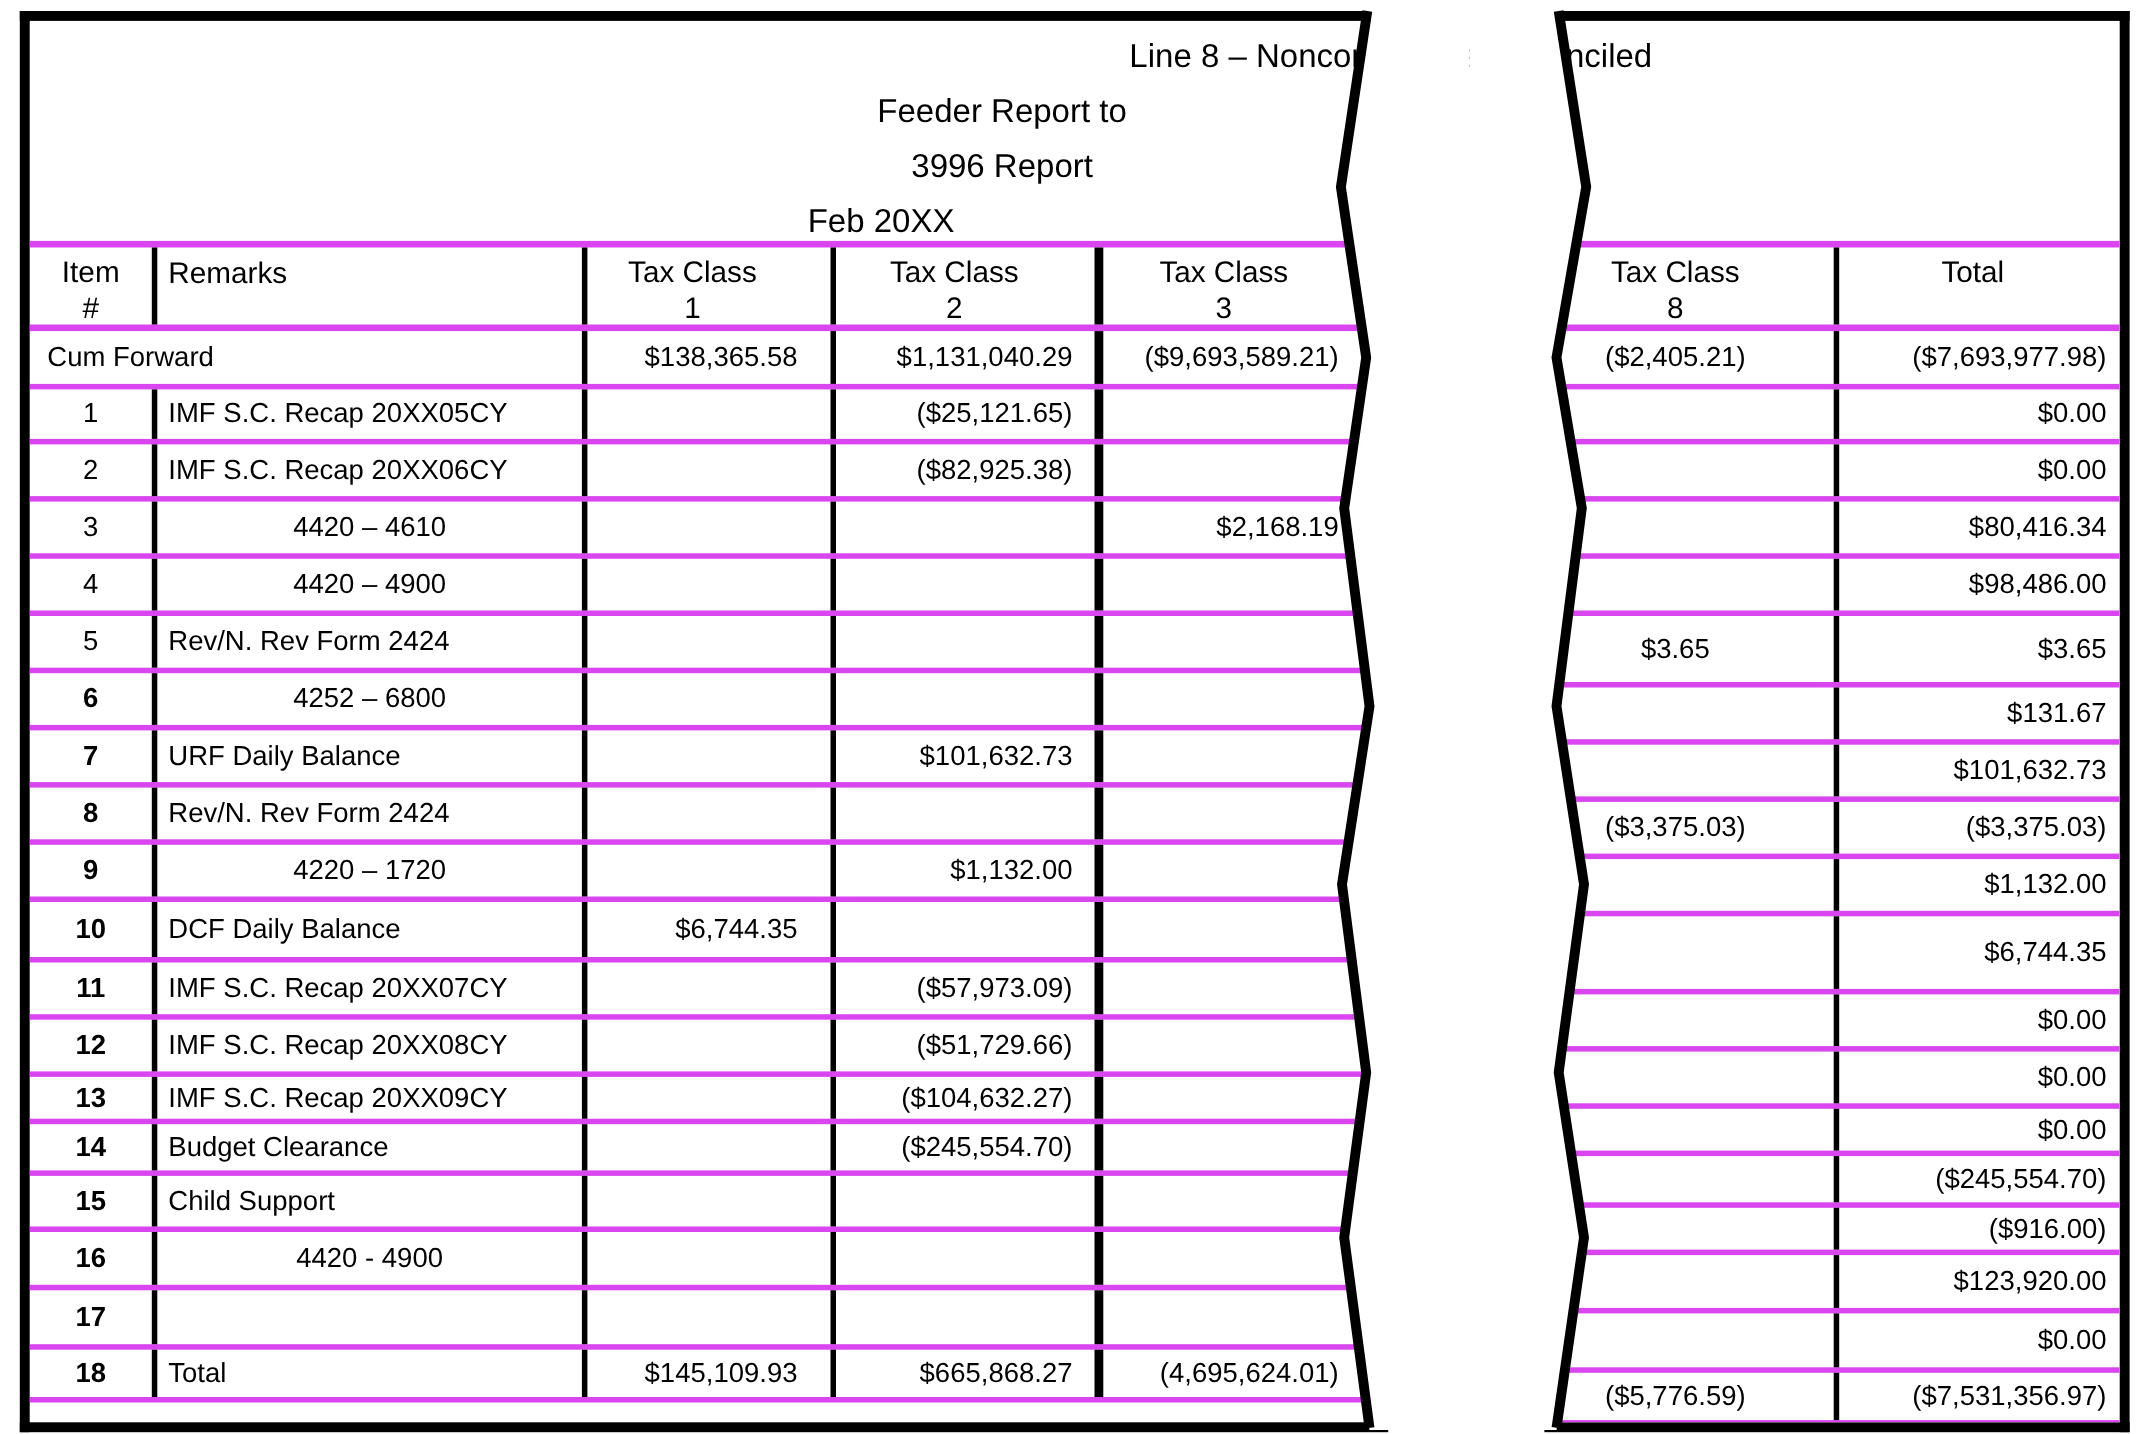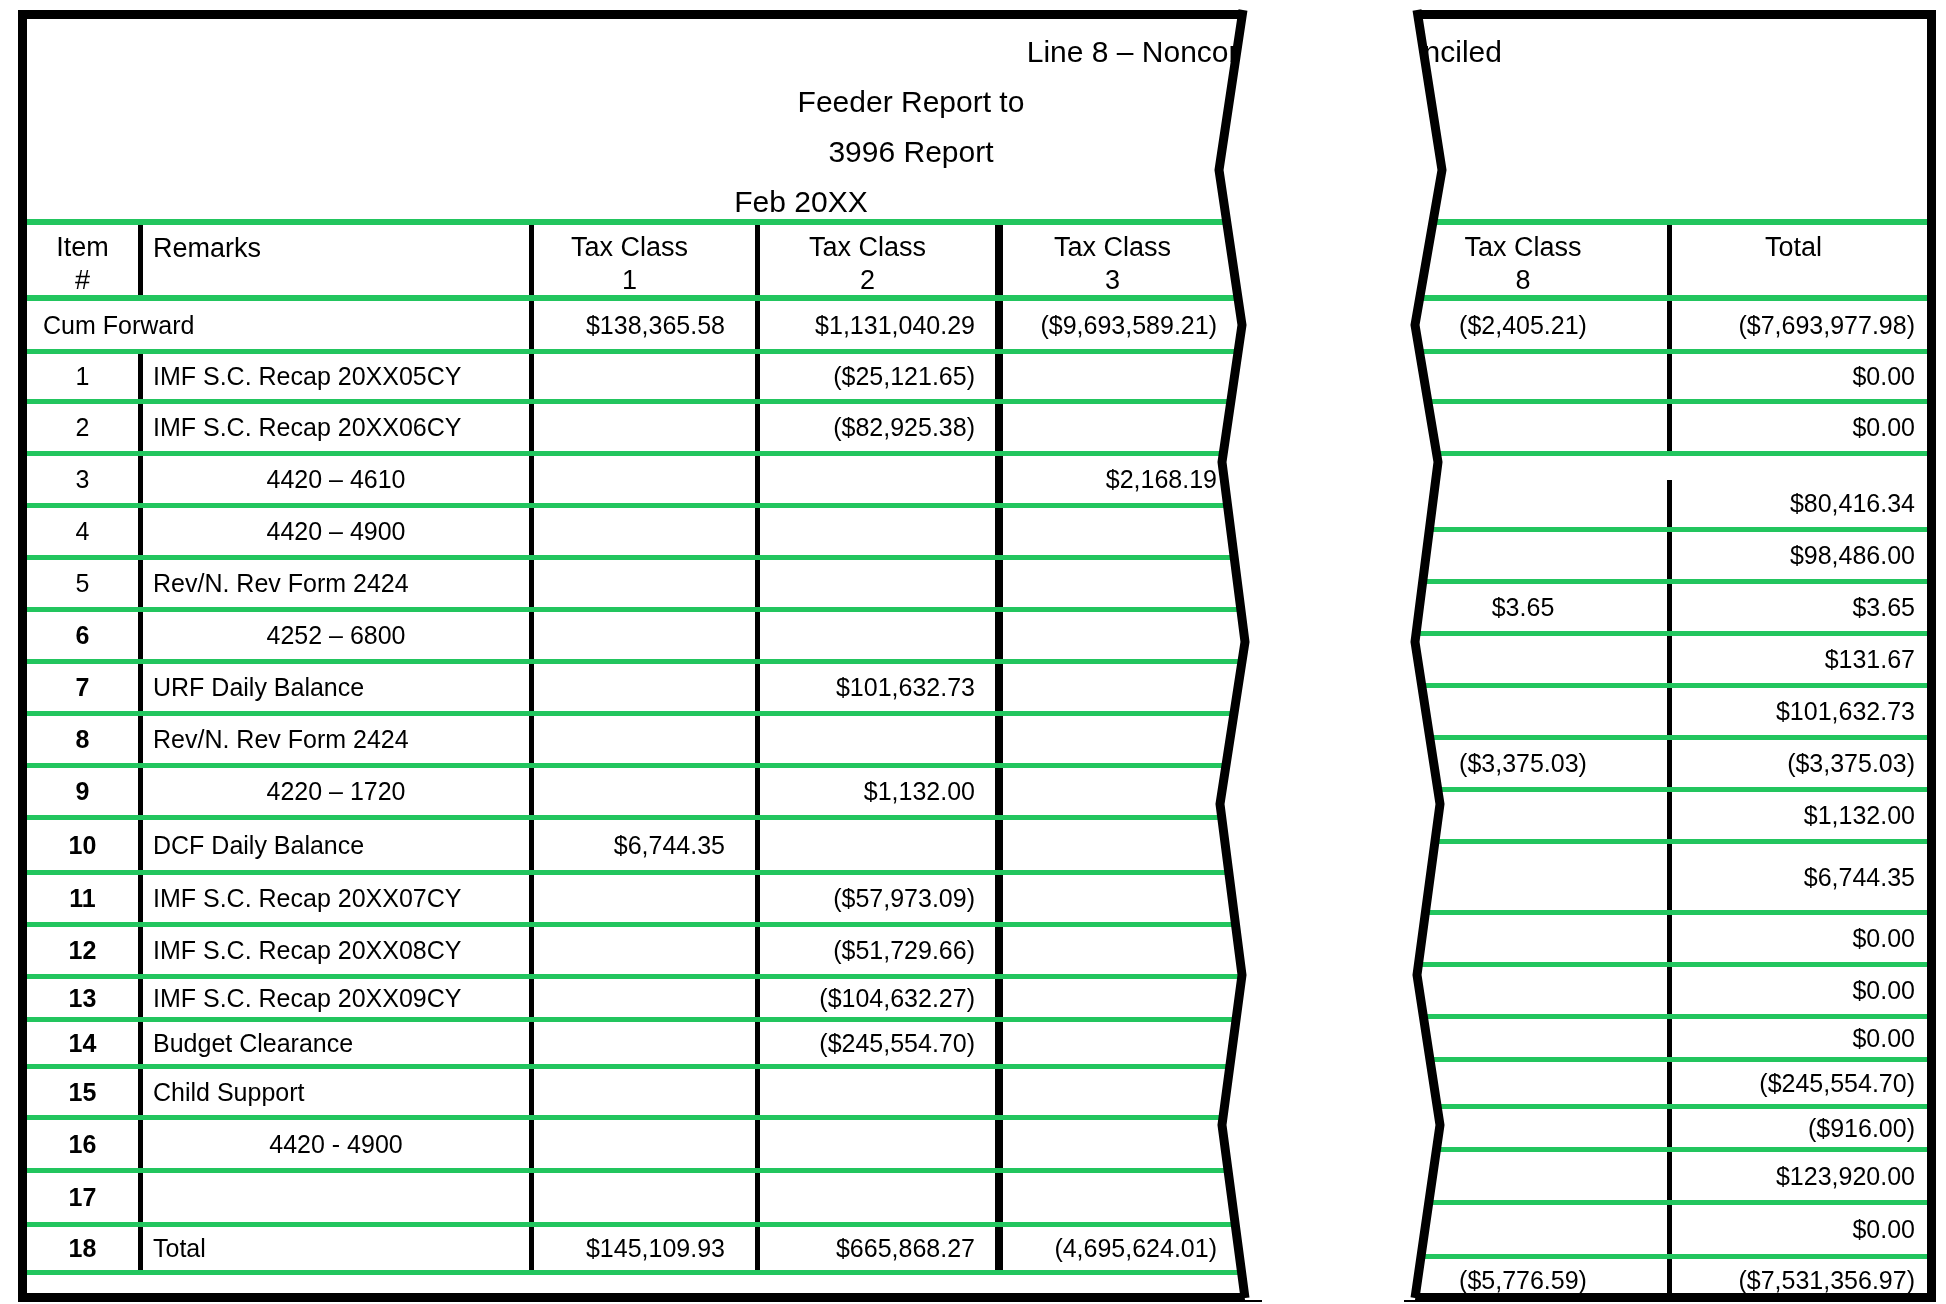--- a/index.html
+++ b/index.html
@@ -1,21 +1,21 @@
 <!DOCTYPE html>
 <html><head>
 <meta charset="utf-8">
 <style>
   html,body{margin:0;padding:0;background:#fff;}
   .canvas{position:relative;width:1946px;height:1304px;background:#fff;overflow:hidden;
           font-family:"Liberation Sans",sans-serif;color:#000;}
   .tbl{position:absolute;top:10px;background:#fff;box-sizing:border-box;overflow:hidden;z-index:1;}
   .ltable{left:18px;width:1244px;height:1292px;border:9px solid #000;border-right:none;}
   .rtable{left:1404px;width:532px;height:1292px;border:9px solid #000;border-left:none;}
-  .row{display:flex;border-bottom:5px solid #22c55e;box-sizing:border-box;}
+  .row{display:flex;border-bottom:5px solid #d946ef;box-sizing:border-box;}
   .title-row{height:206px;border-bottom-width:6px;}
   .header-row{height:76px;border-bottom-width:6px;}
   .cell{box-sizing:border-box;flex-shrink:0;display:flex;align-items:center;font-size:25px;overflow:hidden;}
   .c-item{width:111px;justify-content:center;}
   .c-remarks{width:391px;border-left:5px solid #000;}
   .c-merged{width:502px;padding-left:16px;}
   .c-tc1{width:226px;border-left:5px solid #000;justify-content:flex-end;padding-right:30px;}
   .c-tc2{width:240px;border-left:5px solid #000;justify-content:flex-end;padding-right:20px;}
   .c-tc3{width:267px;border-left:8px solid #000;justify-content:flex-end;padding-right:45px;}
   .c-tc8{width:263px;justify-content:center;padding-right:25px;}
@@ -220,29 +220,29 @@
           <div class="cell c-total">($7,693,977.98)</div>
         </div>
         <div class="row" style="height: 50px;">
           <div class="cell c-tc8"></div>
           <div class="cell c-total">$0.00</div>
         </div>
         <div class="row" style="height: 52px;">
           <div class="cell c-tc8"></div>
           <div class="cell c-total">$0.00</div>
         </div>
-        <div class="row" style="height: 52px; margin-top: 24px;">
+        <div class="row" style="height: 52px;">
           <div class="cell c-tc8"></div>
           <div class="cell c-total">$80,416.34</div>
         </div>
         <div class="row" style="height: 52px;">
           <div class="cell c-tc8"></div>
           <div class="cell c-total">$98,486.00</div>
         </div>
-        <div class="row" style="height: 52px;">
+        <div class="row" style="height: 65px;">
           <div class="cell c-tc8">$3.65</div>
           <div class="cell c-total">$3.65</div>
         </div>
         <div class="row" style="height: 52px;">
           <div class="cell c-tc8"></div>
           <div class="cell c-total">$131.67</div>
         </div>
         <div class="row" style="height: 52px;">
           <div class="cell c-tc8"></div>
           <div class="cell c-total">$101,632.73</div>

